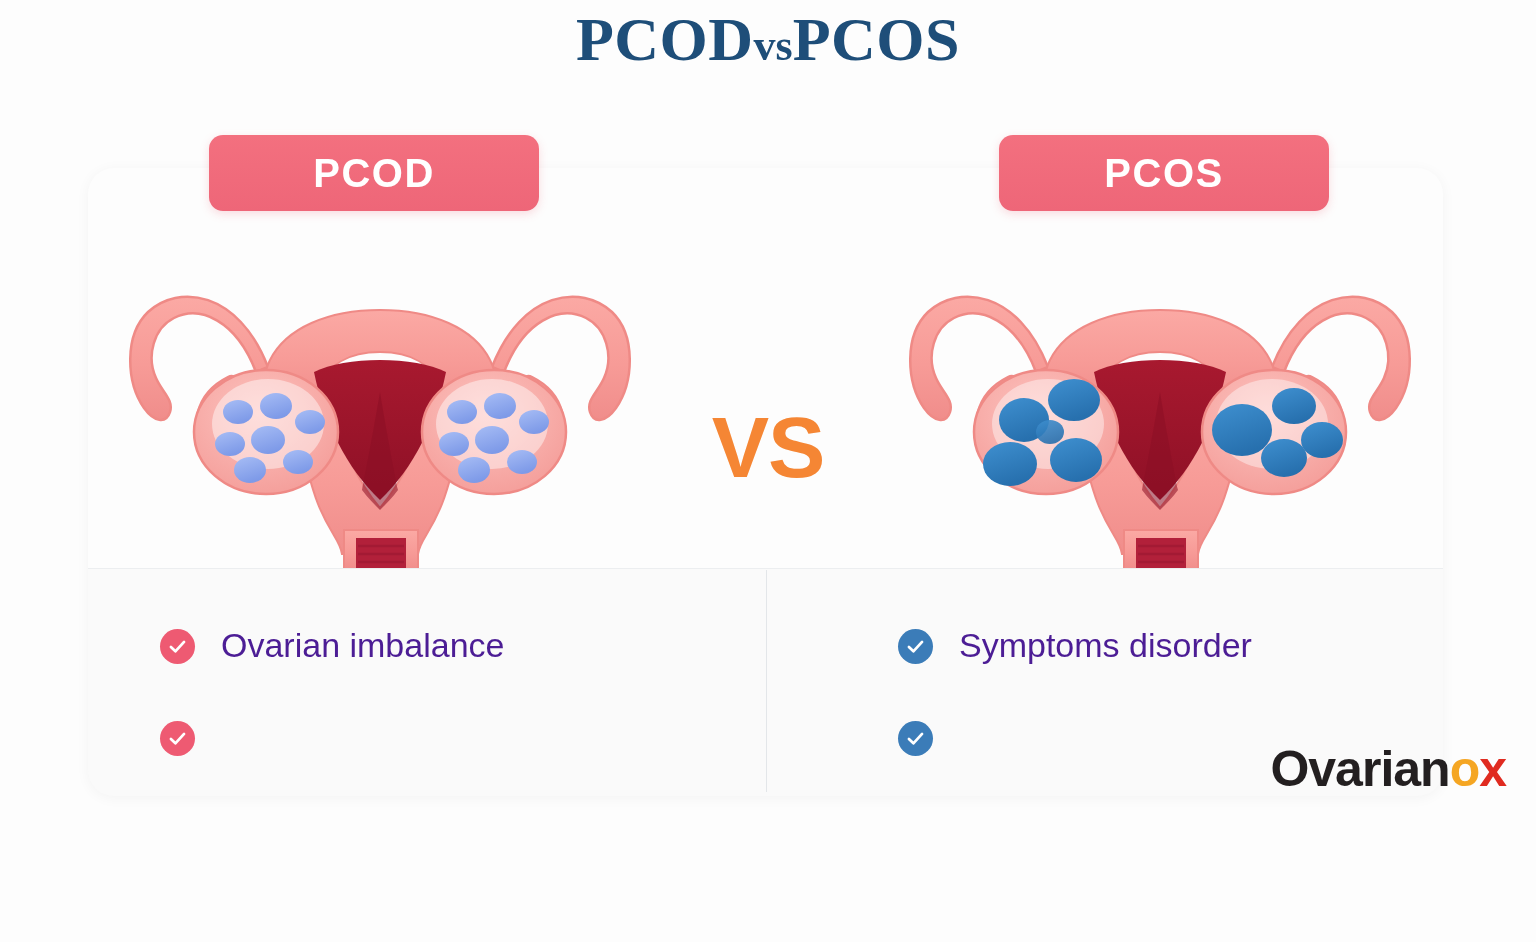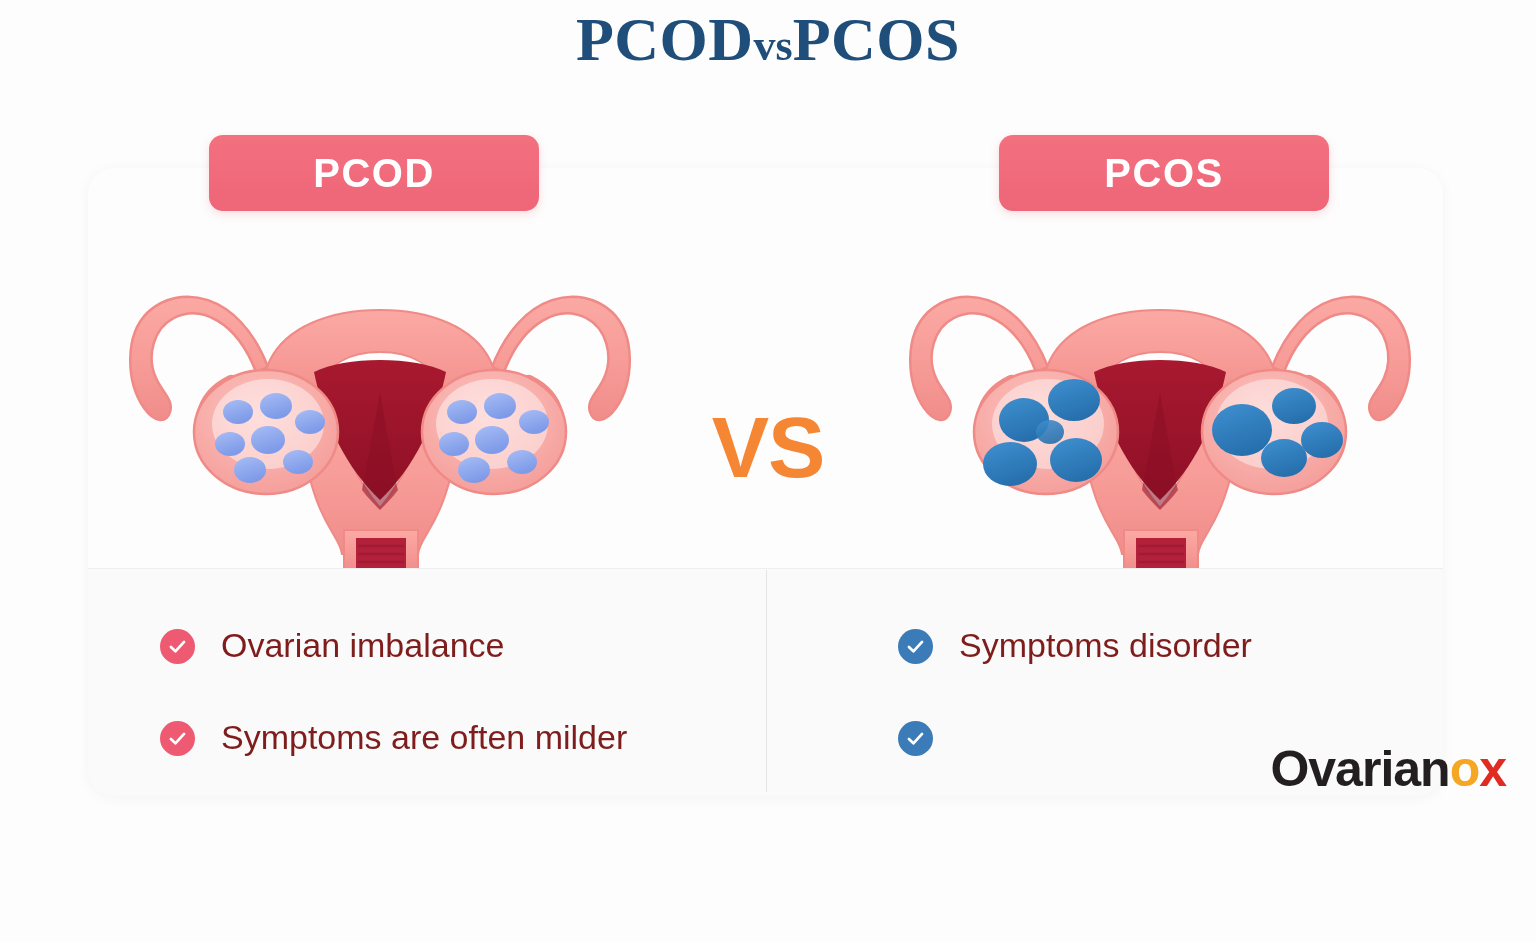--- a/index.html
+++ b/index.html
@@ -134,21 +134,21 @@
     justify-content:center;
     margin-right:26px;
   }
   .check svg { width:21px; height:21px; display:block; }
   .check-pink { background:#ee5a72; }
   .check-blue { background:#3b7cb8; }
 
   .feature-text {
     font-family:"Liberation Sans", sans-serif;
     font-size:34px;
-    color:#7f1d1d;
+    color:#4c1d95;
     line-height:1.1;
     white-space:nowrap;
   }
 
   
   .logo {
     position:absolute;
     right:30px; bottom:14px;
     font-family:"Liberation Sans", sans-serif;
     font-weight:700;
@@ -329,21 +329,20 @@
         </svg>
       </span>
       <span class="feature-text">Ovarian imbalance</span>
     </div>
     <div class="feature-row">
       <span class="check check-pink">
         <svg viewBox="0 0 24 24" fill="none" xmlns="http://www.w3.org/2000/svg">
           <path d="M4.5 12.6 L9.6 17.5 L19.5 6.8" stroke="#ffffff" stroke-width="3.1" stroke-linecap="round" stroke-linejoin="round"></path>
         </svg>
       </span>
-      <span class="feature-text">Symptoms are often milder</span>
     </div>
   </div>
 
   <div class="feature-list list-right">
     <div class="feature-row">
       <span class="check check-blue">
         <svg viewBox="0 0 24 24" fill="none" xmlns="http://www.w3.org/2000/svg">
           <path d="M4.5 12.6 L9.6 17.5 L19.5 6.8" stroke="#ffffff" stroke-width="3.1" stroke-linecap="round" stroke-linejoin="round"></path>
         </svg>
       </span>

